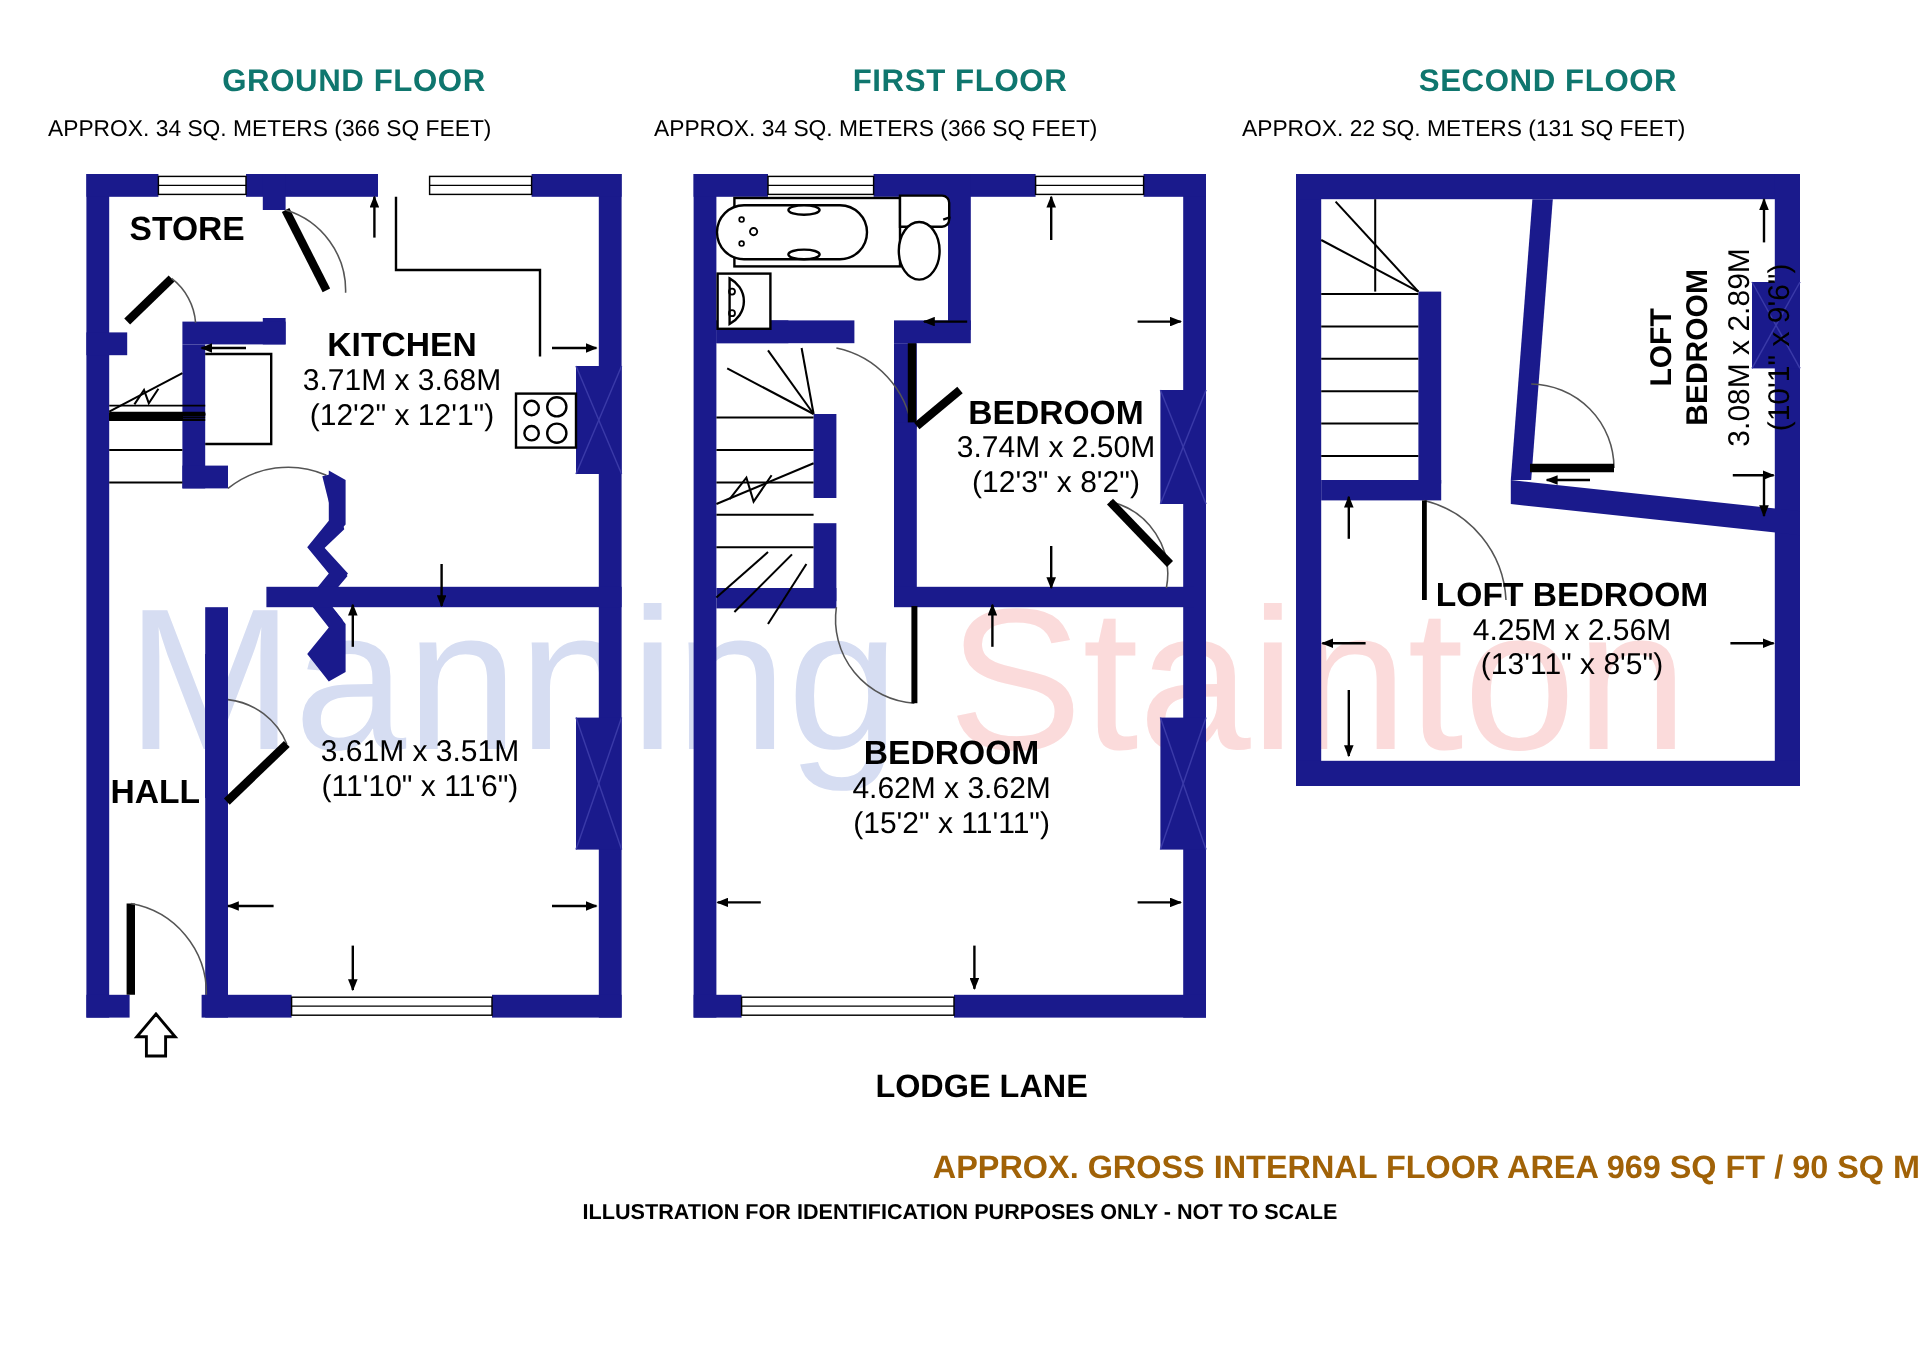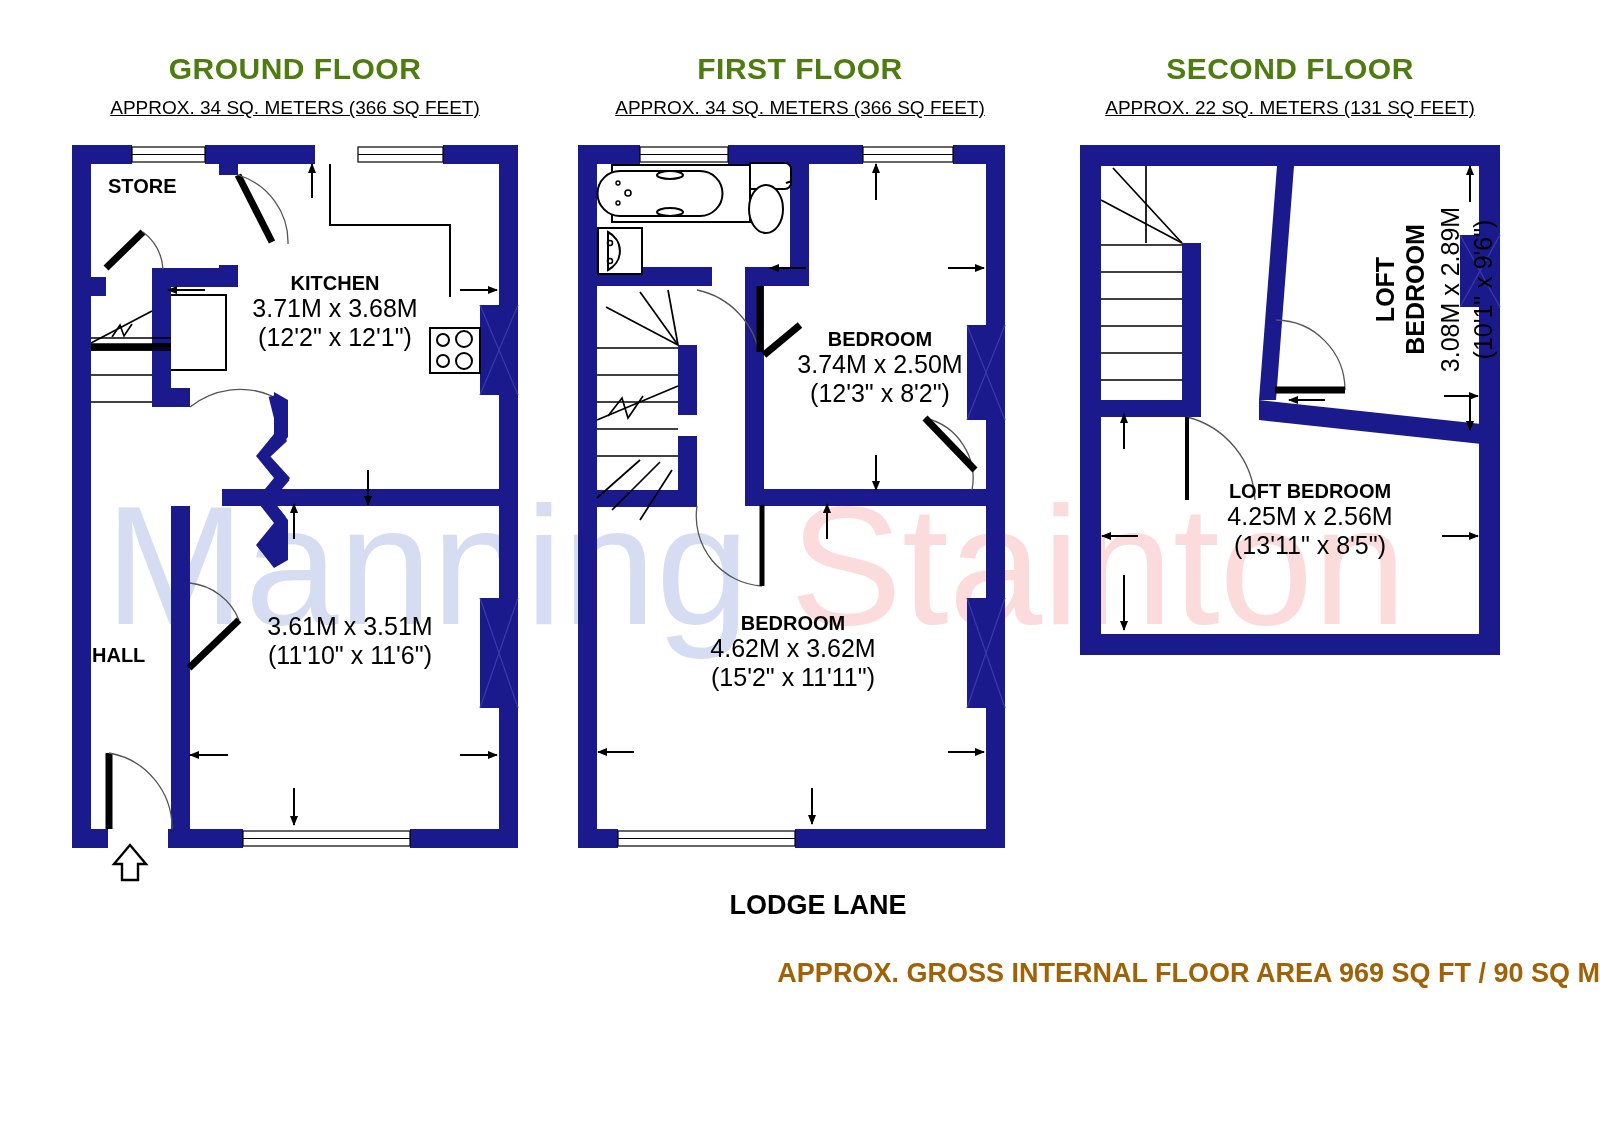--- a/index.html
+++ b/index.html
@@ -17,32 +17,31 @@
   .stage {
     position: absolute;
     left: 0; top: 0;
     width: 1600px;
     height: 1130px;
   }
   .floor-title {
     position: absolute;
     text-align: center;
     font-weight: bold;
-    font-size: 30px;
+    font-size: 26px;
     letter-spacing: 0.5px;
-    color: #4d7c0f;
+    color: #0f766e;
     white-space: nowrap;
   }
   .floor-sub {
     position: absolute;
-    text-align: center;
+    text-align: left;
     font-size: 19px;
     color: #000;
     white-space: nowrap;
-    text-decoration: underline;
   }
   .footer-street {
     position: absolute;
     text-align: center;
     font-weight: bold;
     font-size: 27px;
     color: #000;
     white-space: nowrap;
   }
   .footer-area {
@@ -78,21 +77,21 @@
     user-select: none;
     font-family: "Liberation Sans", sans-serif;
   }
   .plan-svg { position: absolute; left: 0; top: 0; }
   .rmlabel {
     position: absolute;
     text-align: center;
     color: #000;
     white-space: nowrap;
   }
-  .rm-name { font-weight: bold; font-size: 20px; line-height: 1.12; }
+  .rm-name { font-weight: bold; font-size: 28px; line-height: 1.12; }
   .rm-dim  { font-weight: normal; font-size: 25px; line-height: 1.16; }
   .rot90 { transform: rotate(-90deg); transform-origin: 50% 50%; }
 </style>
 </head>
 <body>
 
 <div class="stage">
 
   <div class="wm" style="left:105px; top:470px; color:#d6ddf2;">Manning</div>
   <div class="wm" style="left:790px; top:470px; color:#fbdbdb;">Stainton</div>
@@ -558,14 +557,15 @@
   </div>
 
   <div class="rmlabel" style="left:1150px; top:480px; width:320px;">
     <div class="rm-name">LOFT BEDROOM</div>
     <div class="rm-dim">4.25M x 2.56M</div>
     <div class="rm-dim">(13'11" x 8'5")</div>
   </div>
 
   <div class="footer-street" style="left:0px; top:890px; width:1600px;padding-left:18px;">LODGE LANE</div>
   <div class="footer-area" style="left:0px; top:958px; width:1600px;">APPROX. GROSS INTERNAL FLOOR AREA 969 SQ FT / 90 SQ M</div>
+  <div class="footer-note" style="left:0px; top:1000px; width:1600px;">ILLUSTRATION FOR IDENTIFICATION PURPOSES ONLY - NOT TO SCALE</div>
 
 </div>
 
 </body></html>

